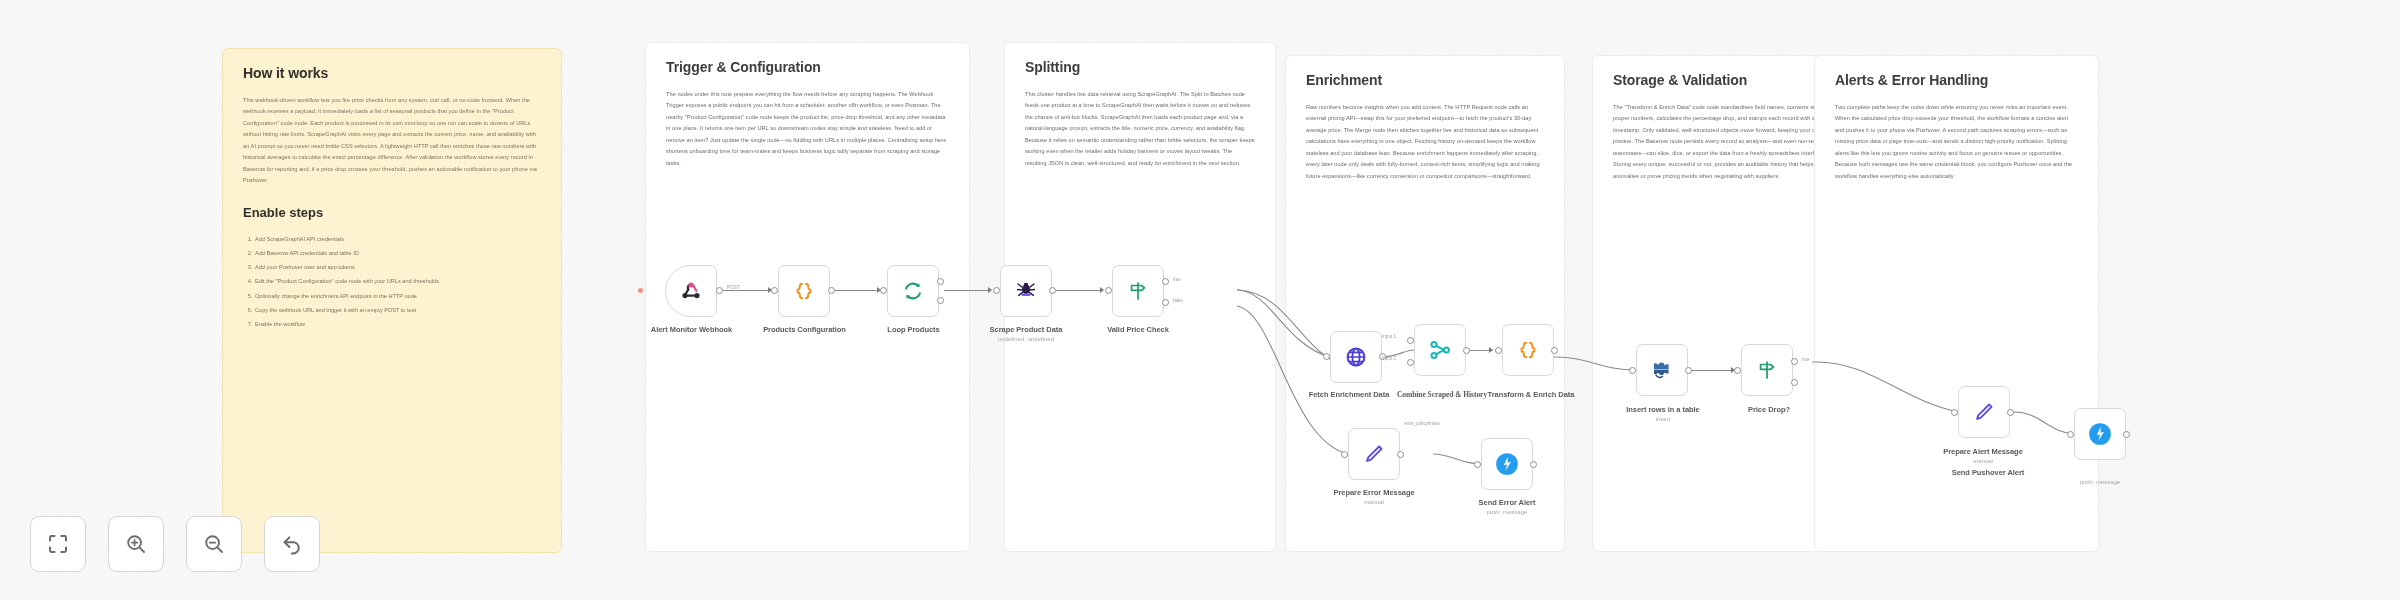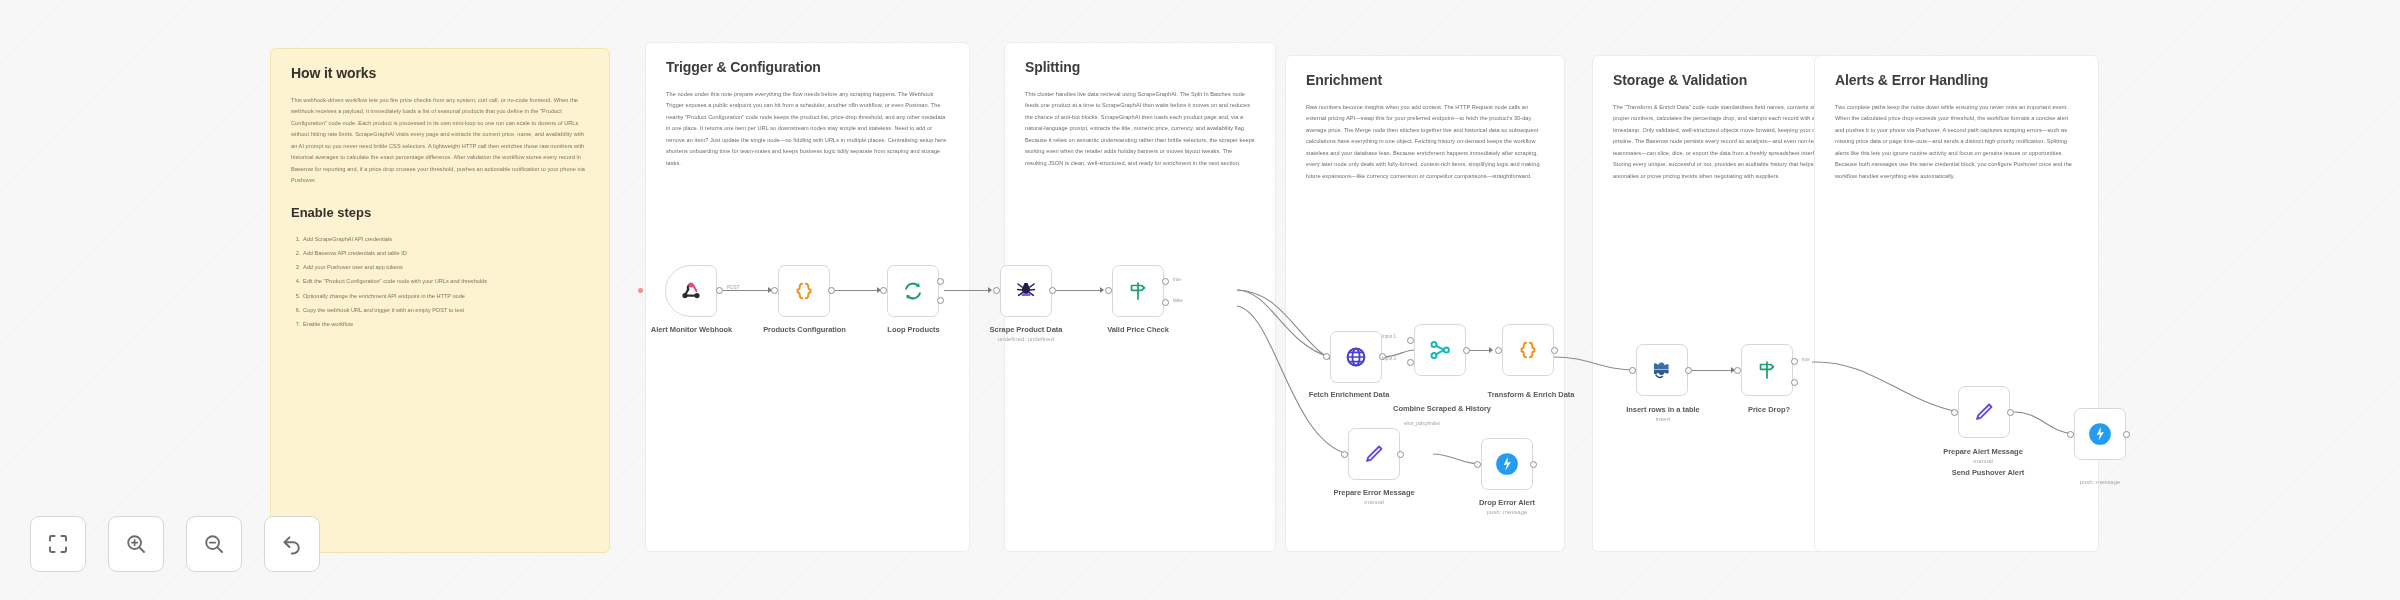--- a/index.html
+++ b/index.html
@@ -21,21 +21,20 @@
   
   .sticky {
     position: absolute;
     border-radius: 6px;
     padding: 16px 20px 14px 20px;
     overflow: hidden;
   }
   .sticky.yellow {
     background: #fdf3d0;
     border: 1px solid #f2e3ad;
-    margin-left: 48px;
   }
   .sticky.white {
     background: #ffffff;
     border: 1px solid #ececec;
   }
   .sticky h3 {
     font-size: 14px;
     font-weight: 700;
     color: #3d3d3d;
     letter-spacing: -0.1px;
@@ -304,21 +303,21 @@
       <path d="M8.2 7.6C11 9.4 13 10.8 15.9 11.6M8.2 16.4C11 14.6 13 13.2 15.9 12.4" stroke="#17b8b8" stroke-width="2" fill="none" stroke-linecap="round"></path>
     </svg>
   </div>
   <div class="port" style="left:1407px; top:337px;"></div>
   <div class="port" style="left:1407px; top:359px;"></div>
   <div class="port-label" style="left:1382px; top:334px;">Input 1</div>
   <div class="port-label" style="left:1382px; top:356px;">Input 2</div>
   <div class="port" style="left:1463px; top:347px;"></div>
   <div class="wire" style="left:1470px; top:350px; width:22px;"></div>
   <div class="arrow" style="left:1489px; top:347px;"></div>
-  <div class="node-label wrap" style="left:1390px; top:404px; width:104px;">Combine Scraped &amp; History</div>
+  <div class="node-label wrap" style="left:1390px; top:390px; width:104px;font-family:Liberation Serif, serif;">Combine Scraped &amp; History</div>
 
   <div class="node" style="left:1502px; top:324px;">
     <svg width="22" height="22" viewBox="0 0 24 24">
       <path d="M10 4c-2.2 0-2.6 1-2.6 3.2 0 2-.6 3.2-2.4 3.3v2.9c1.8.1 2.4 1.3 2.4 3.3 0 2.2.4 3.2 2.6 3.2" stroke="#f2921d" stroke-width="2.1" fill="none" stroke-linecap="round"></path>
       <path d="M14 4c2.2 0 2.6 1 2.6 3.2 0 2 .6 3.2 2.4 3.3v2.9c-1.8.1-2.4 1.3-2.4 3.3 0 2.2-.4 3.2-2.6 3.2" stroke="#f2921d" stroke-width="2.1" fill="none" stroke-linecap="round"></path>
     </svg>
   </div>
   <div class="port" style="left:1495px; top:347px;"></div>
   <div class="port" style="left:1551px; top:347px;"></div>
   <div class="node-label wrap" style="left:1476px; top:390px; width:110px;">Transform &amp; Enrich Data</div>
@@ -335,21 +334,21 @@
   <div class="node-sub" style="left:1322px; top:499px; width:104px;">manual</div>
 
   <div class="node" style="left:1481px; top:438px;">
     <svg width="26" height="26" viewBox="0 0 24 24">
       <circle cx="12" cy="12" r="10" fill="#249df1"></circle>
       <path d="M12.6 5.4 9 13.2l3.1-1-1.6 6 5.2-8.3-3.2 1z" fill="#ffffff"></path>
     </svg>
   </div>
   <div class="port" style="left:1474px; top:461px;"></div>
   <div class="port" style="left:1530px; top:461px;"></div>
-  <div class="node-label" style="left:1462px; top:498px; width:90px;">Drop Error Alert</div>
+  <div class="node-label" style="left:1462px; top:498px; width:90px;">Send Error Alert</div>
   <div class="node-sub" style="left:1462px; top:509px; width:90px;">push: message</div>
 
   <div class="node" style="left:1636px; top:344px;">
     <svg width="24" height="24" viewBox="0 0 24 24">
       <path d="M4 5.4c1.8-.4 3.2.4 4.1 1.8.8-2 2.3-3 4-2.6 1.3.3 2.2 1.4 2.6 2.8 1.1-1.2 2.6-1.5 3.9-.8v4.6H4z" fill="#3a6ea8"></path>
       <path d="M4 11.8h14.6v3.1c-1.3.9-2.9.7-4-.5-.5 1.4-1.4 2.4-2.7 2.6-1.6.3-3-.7-3.8-2.5-1 1.3-2.3 2-4.1 1.6z" fill="#2f5b8e"></path>
       <path d="M5.6 16.6c1 1.6 2.3 2.6 3.8 2.9 1.4.2 2.6-.4 3.4-1.6" stroke="#24486f" stroke-width="1.4" fill="none"></path>
     </svg>
   </div>
   <div class="port" style="left:1629px; top:367px;"></div>

